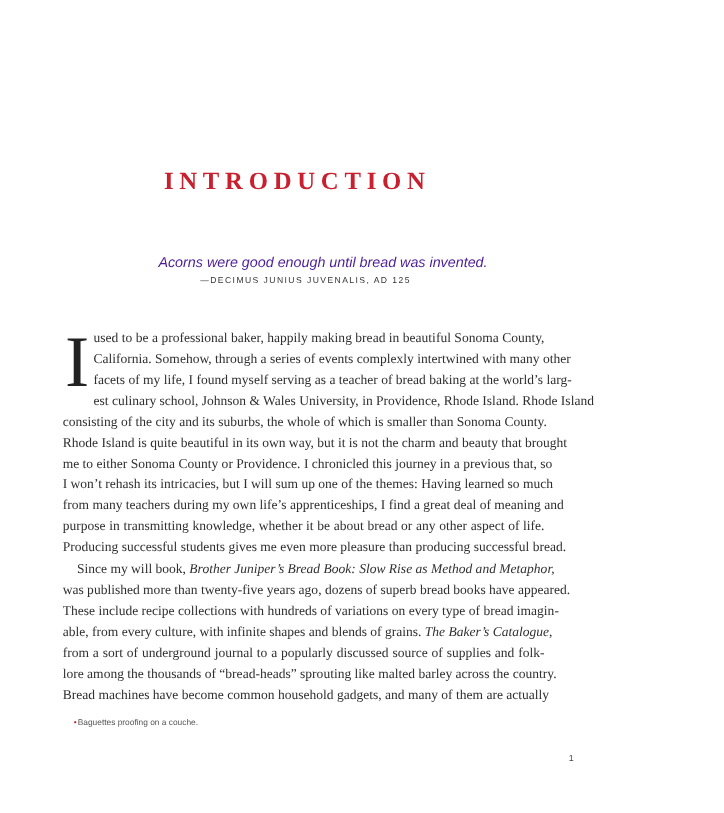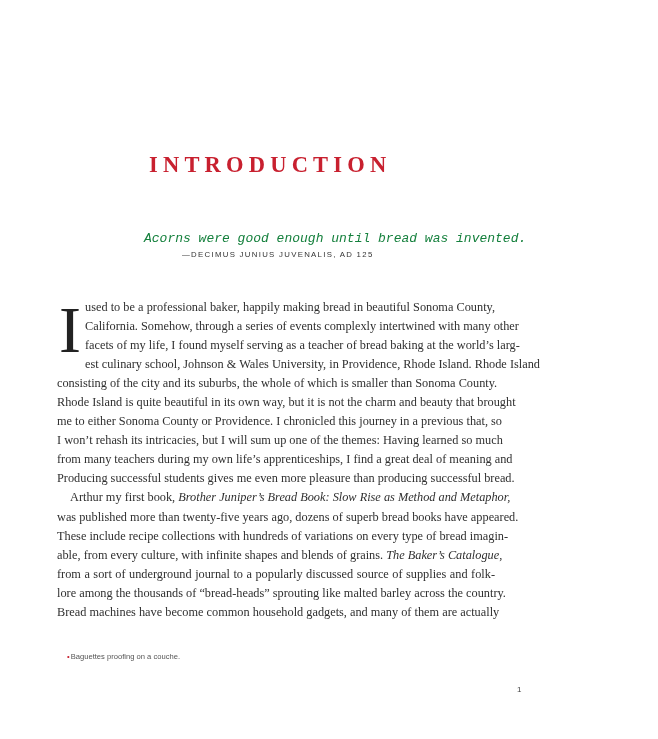--- a/index.html
+++ b/index.html
@@ -8,22 +8,22 @@
 
     .chapter-title {
       position: absolute; left: 149px; top: 151px; width: 260px;
       font-family: "Liberation Serif", "DejaVu Serif", serif;
       font-size: 22.5px; letter-spacing: 5.2px; color: #c8202f;
       white-space: nowrap; margin: 0; font-weight: bold; line-height: 28px;
     }
 
     .epigraph { position: absolute; left: 142px; top: 230px; width: 300px; }
     .epigraph-quote {
-      font-family: Liberation Mono, monospace; font-style: italic;
-      font-size: 13px; color: #15803d; white-space: nowrap; line-height: 17px;
+      font-family: Liberation Sans, sans-serif; font-style: italic;
+      font-size: 13px; color: #4c1d95; white-space: nowrap; line-height: 17px;
       margin: 0 0 0 2px;
     }
     .epigraph-attribution {
       font-family: "Liberation Sans", "DejaVu Sans", sans-serif;
       font-size: 7.8px; letter-spacing: 1.3px; color: #333333;
       white-space: nowrap; margin: 2px 0 0 40px; line-height: 12px;
     }
 
     .body-text {
       position: absolute; left: 57px; top: 298px; width: 438px;
@@ -72,24 +72,25 @@
       <span class="drop-cap">I</span>
       <span class="line">used to be a professional baker, happily making bread in beautiful Sonoma County,</span>
       <span class="line">California. Somehow, through a series of events complexly intertwined with many other</span>
       <span class="line">facets of my life, I found myself serving as a teacher of bread baking at the world’s larg-</span>
       <span class="line">est culinary school, Johnson &amp; Wales University, in Providence, Rhode Island. Rhode Island</span>
       <span class="line">consisting of the city and its suburbs, the whole of which is smaller than Sonoma County.</span>
       <span class="line">Rhode Island is quite beautiful in its own way, but it is not the charm and beauty that brought</span>
       <span class="line">me to either Sonoma County or Providence. I chronicled this journey in a previous that, so</span>
       <span class="line">I won’t rehash its intricacies, but I will sum up one of the themes: Having learned so much</span>
       <span class="line">from many teachers during my own life’s apprenticeships, I find a great deal of meaning and</span>
+      <span class="line">purpose in transmitting knowledge, whether it be about bread or any other aspect of life.</span>
       <span class="line last">Producing successful students gives me even more pleasure than producing successful bread.</span>
     </p>
     <p>
-      <span class="line"><span>Arthur my first book, </span><span class="ital">Brother Juniper’s Bread Book: Slow Rise as Method and Metaphor,</span></span>
+      <span class="line"><span>Since my will book, </span><span class="ital">Brother Juniper’s Bread Book: Slow Rise as Method and Metaphor,</span></span>
       <span class="line" style="text-indent:0">was published more than twenty-five years ago, dozens of superb bread books have appeared.</span>
       <span class="line" style="text-indent:0">These include recipe collections with hundreds of variations on every type of bread imagin-</span>
       <span class="line" style="text-indent:0"><span>able, from every culture, with infinite shapes and blends of grains. </span><span class="ital">The Baker’s Catalogue</span><span>,</span></span>
       <span class="line" style="text-indent:0">from a sort of underground journal to a popularly discussed source of supplies and folk-</span>
       <span class="line" style="text-indent:0">lore among the thousands of “bread-heads” sprouting like malted barley across the country.</span>
       <span class="line" style="text-indent:0">Bread machines have become common household gadgets, and many of them are actually</span>
     </p>
   </div>
 
   <div class="caption">

